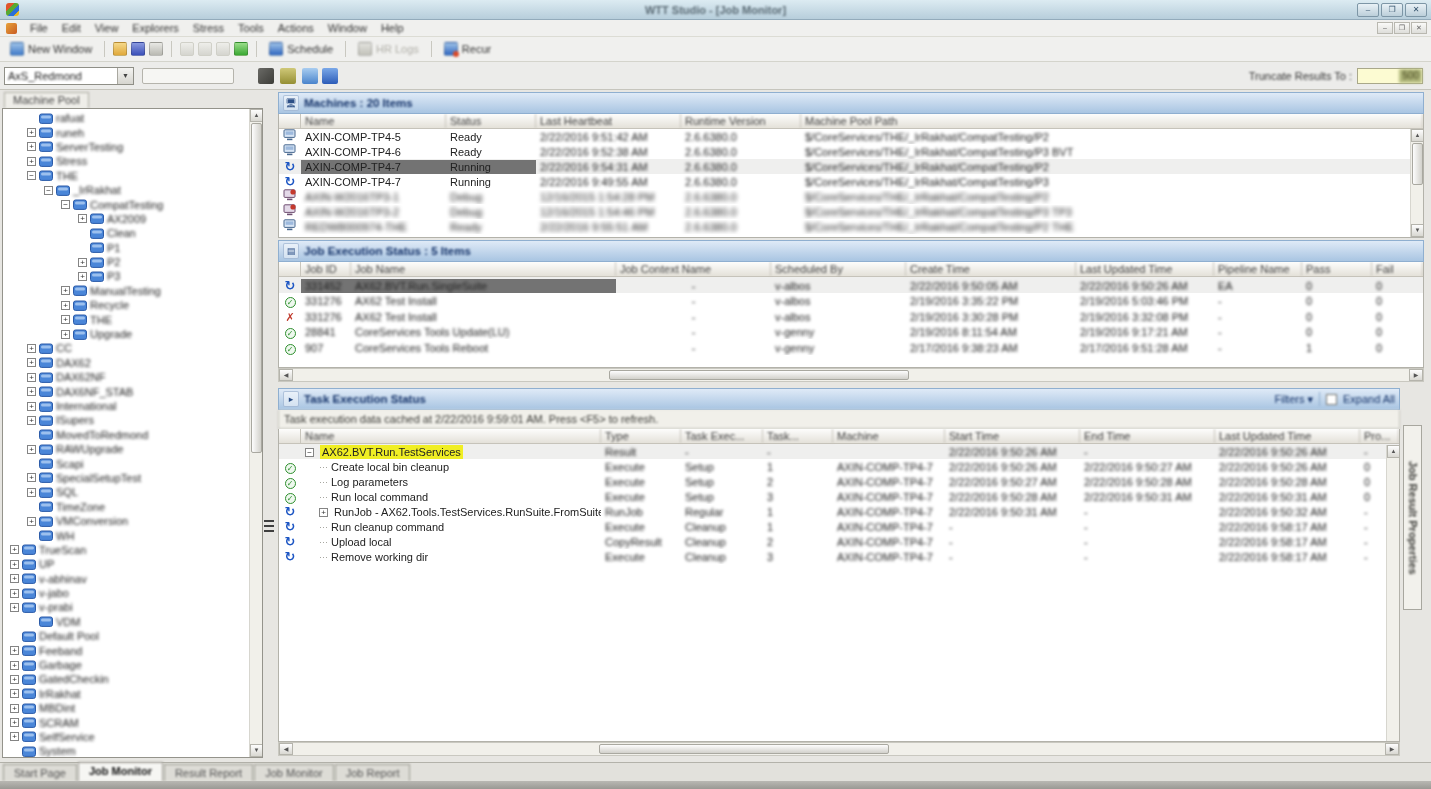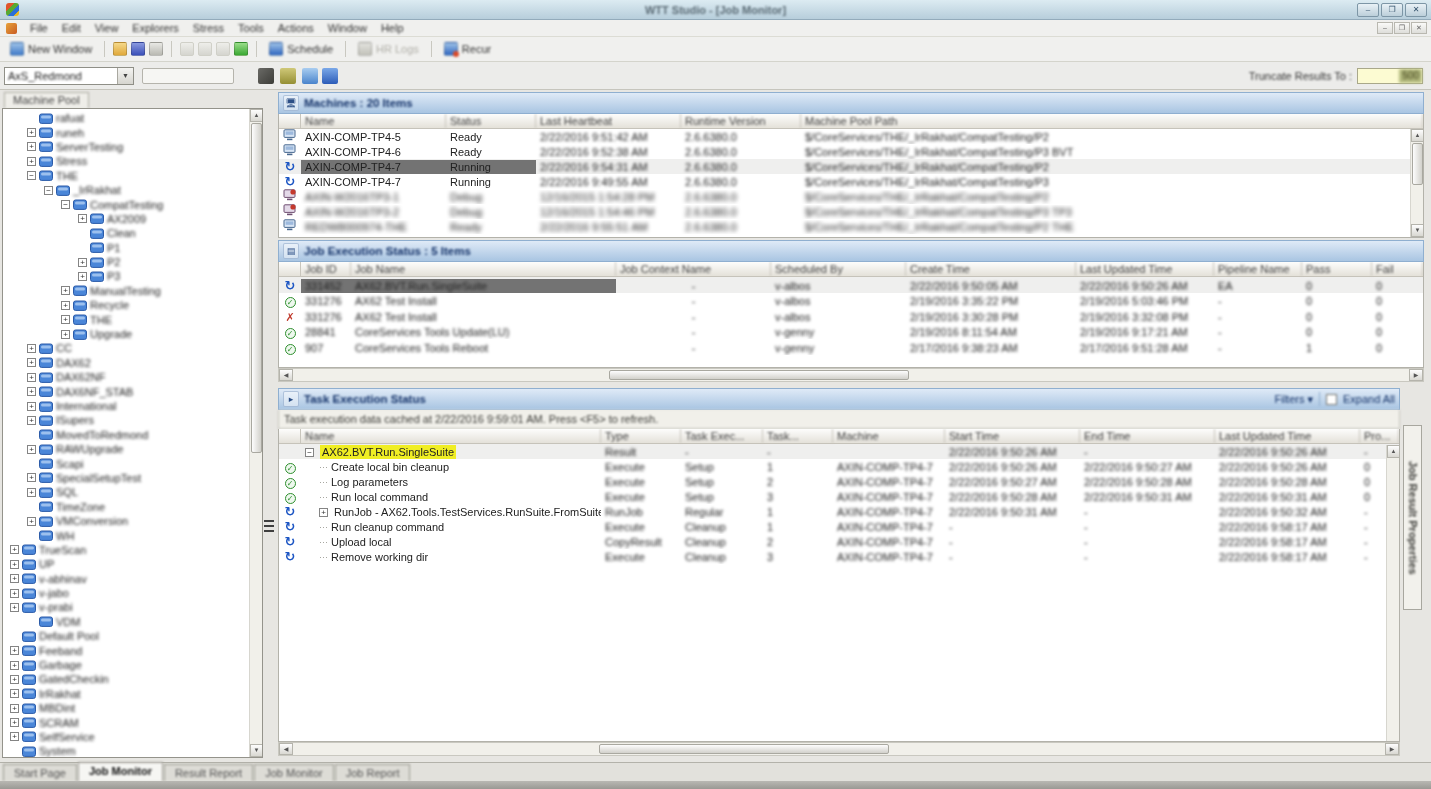--- a/index.html
+++ b/index.html
@@ -903,21 +903,21 @@
           <div class="th bls" style="width: 135px;">End Time</div>
           <div class="th bls" style="width: 145px;">Last Updated Time</div>
           <div class="th bls fl">Pro...</div>
         </div>
       <div>
           <div class="tr sel" style="height: 15px;">
             <div class="td icocell" style="width: 22px;"></div>
             <div class="td" style="width: 300px;">
               <span class="taskname" style="padding-left: 0px;">
                 <span class="exp">−</span>
-                <span class="hl-span">AX62.BVT.Run.SingleSuite</span>
+                <span class="hl-span">AX62.BVT.Run.TestServices</span>
               </span>
             </div>
             <div class="td" style="width: 80px;"><span class="bl">Result</span></div>
             <div class="td" style="width: 82px;"><span class="bl">-</span></div>
             <div class="td" style="width: 70px;"><span class="bl">-</span></div>
             <div class="td" style="width: 112px;"><span class="bl"></span></div>
             <div class="td" style="width: 135px;"><span class="bl">2/22/2016 9:50:26 AM</span></div>
             <div class="td" style="width: 135px;"><span class="bl">-</span></div>
             <div class="td" style="width: 145px;"><span class="bl">2/22/2016 9:50:26 AM</span></div>
             <div class="td fl"><span class="bl">-</span></div>

